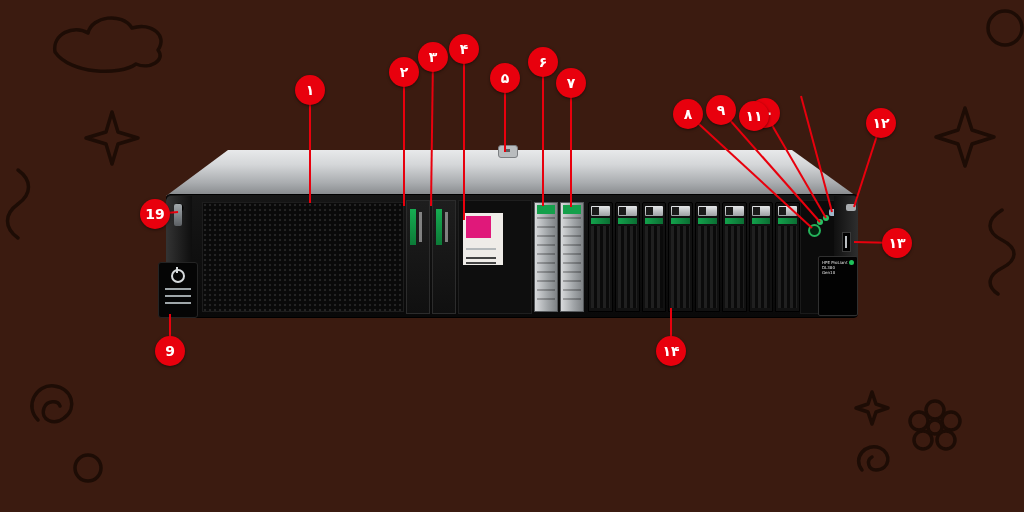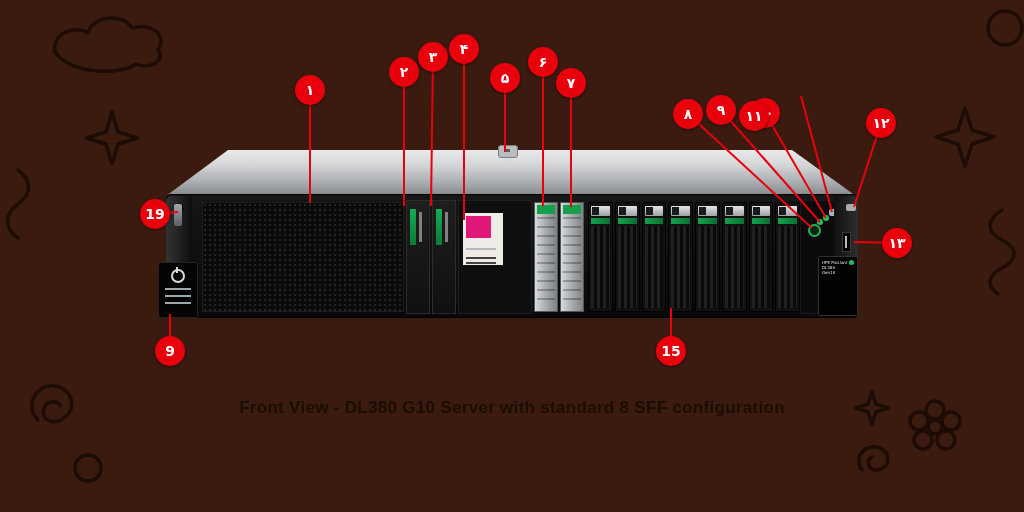--- a/index.html
+++ b/index.html
@@ -215,19 +215,18 @@
       <div class="badge" style="left: 449px; top: 34px;">۴</div>
       <div class="badge" style="left: 490px; top: 63px;">۵</div>
       <div class="badge" style="left: 528px; top: 47px;">۶</div>
       <div class="badge" style="left: 556px; top: 68px;">۷</div>
       <div class="badge" style="left: 673px; top: 99px;">۸</div>
       <div class="badge" style="left: 706px; top: 95px;">۹</div>
       <div class="badge" style="left: 750px; top: 98px; text-align: right;">۱۰</div>
       <div class="badge" style="left: 739px; top: 81px; margin-top: 20px;">۱۱</div>
       <div class="badge" style="left: 866px; top: 108px;">۱۲</div>
       <div class="badge" style="left: 882px; top: 228px; text-align: right;">۱۳</div>
-      <div class="badge" style="left: 656px; top: 336px;">15</div>
+      <div class="badge" style="left: 656px; top: 336px;">۱۴</div>
       <div class="badge" style="left: 155px; top: 336px;">9</div>
       <div class="badge" style="left: 140px; top: 199px;">19</div>
     </div>
 
-  <div class="caption">Front View - DL380 G10 Server with standard 8 SFF configuration</div>
 </div>
 
 </body></html>

